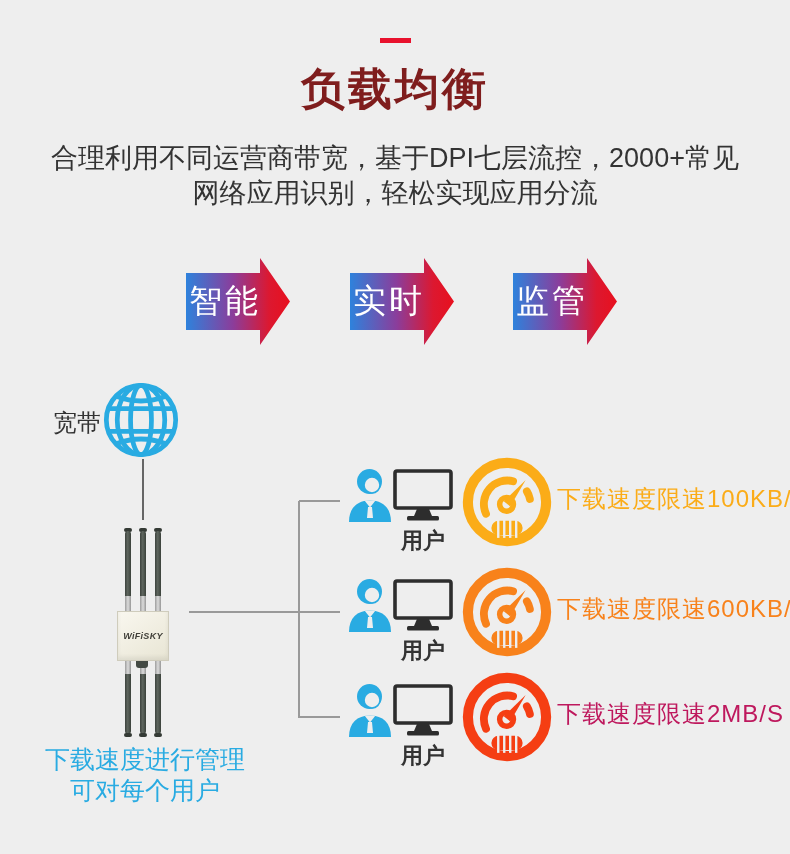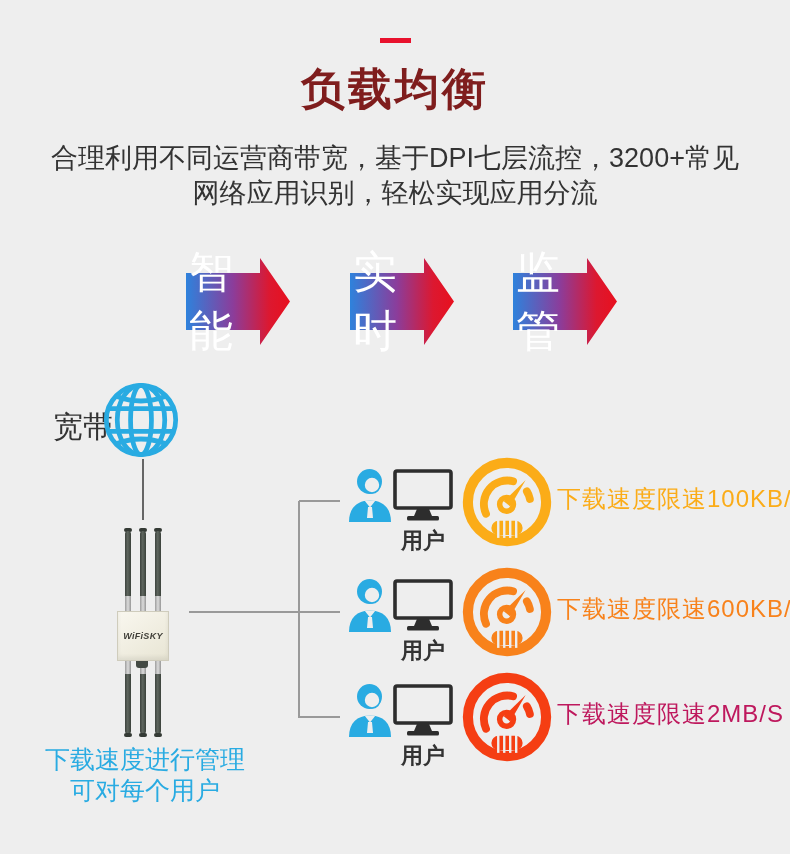--- a/index.html
+++ b/index.html
@@ -9,24 +9,24 @@
   
   .accent-dash{left:380px;top:38px;width:31px;height:5px;background:#E8112D;}
   .page-title{left:0;top:60px;width:790px;text-align:center;font-size:44px;font-weight:bold;
               color:#7f1d1d;letter-spacing:3px;}
   .subtitle{left:0;top:141px;width:790px;text-align:center;font-size:27px;color:#333;
             line-height:35px;}
   
   .arrow{top:258px;width:104px;height:87px;}
   .arrow svg{display:block;}
   .arrow .lbl{position:absolute;left:3px;top:0;width:72px;height:87px;display:flex;
-              align-items:center;justify-content:center;color:#fff;font-size:44px;
+              align-items:center;justify-content:center;color:#fff;font-size:33px;
               letter-spacing:3px;font-weight:500;}
   
-  .broadband-label{left:53px;top:407px;font-size:30px;color:#333;}
+  .broadband-label{left:53px;top:407px;font-size:24px;color:#333;}
   .globe{left:103px;top:382px;}
   .stem{left:142px;top:459px;width:2px;height:61px;background:#666;}
   
   .cline{background:#999;}
   .h-main{left:189px;top:611px;width:151px;height:2px;}
   .v-line{left:298px;top:501px;width:2px;height:217px;}
   .stub-top{left:299px;top:500px;width:41px;height:2px;}
   .stub-bot{left:299px;top:716px;width:41px;height:2px;}
   
   .rod{width:6px;background:linear-gradient(90deg,#3c423d,#5f665f 45%,#394039);}
@@ -62,21 +62,21 @@
       <stop offset="1" stop-color="#E8101E"></stop>
     </linearGradient>
   </defs>
 </svg>
 
 <div class="stage">
 
   <div class="abs accent-dash"></div>
   <div class="abs page-title">负载均衡</div>
   <div class="abs subtitle">
-    <div>合理利用不同运营商带宽，基于DPI七层流控，3200+常见</div>
+    <div>合理利用不同运营商带宽，基于DPI七层流控，2000+常见</div>
     <div>网络应用识别，轻松实现应用分流</div>
   </div>
 
   <div class="abs arrow" style="left:186px">
     <svg width="104" height="87" viewBox="0 0 104 87">
       <polygon points="0,15 74,15 74,0 104,43.5 74,87 74,72 0,72" fill="url(#agrad)"></polygon>
     </svg>
     <span class="lbl">智能</span>
   </div>
   <div class="abs arrow" style="left:513px">

